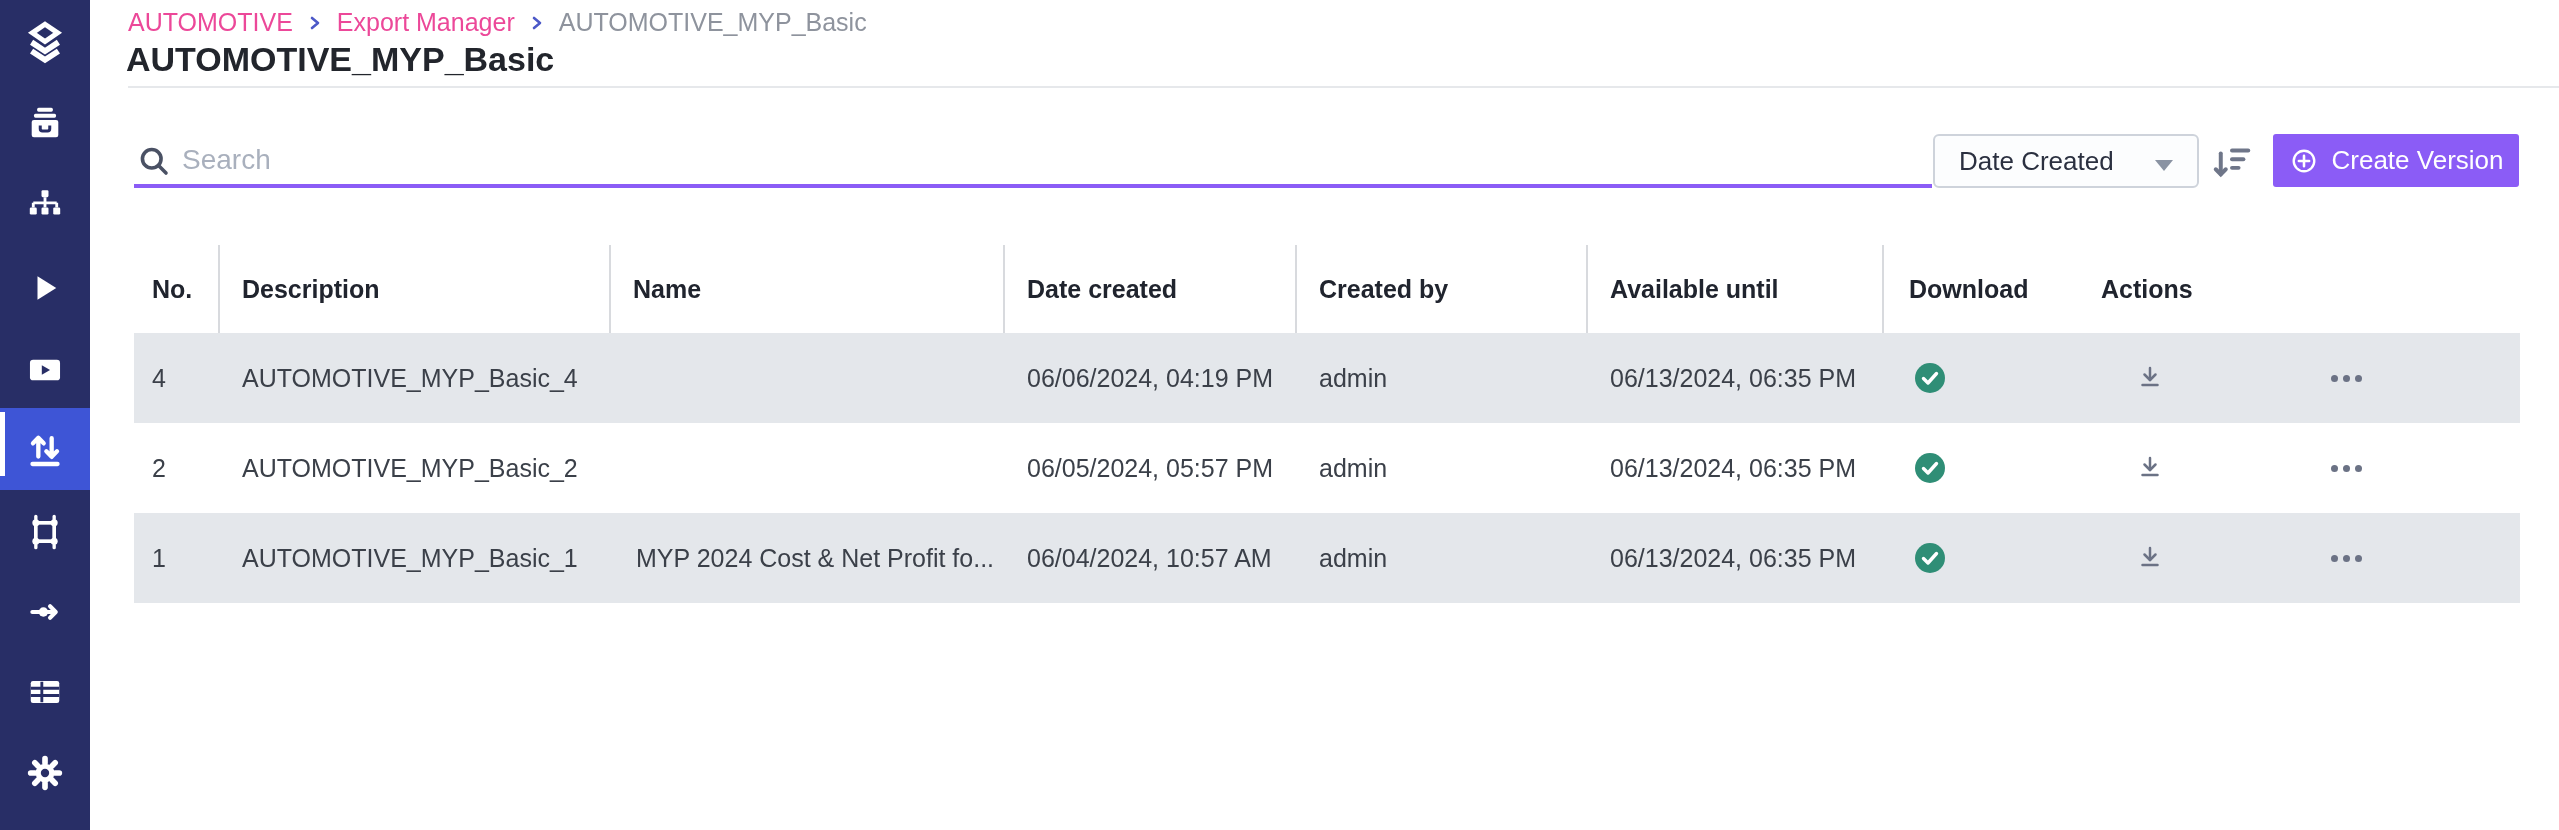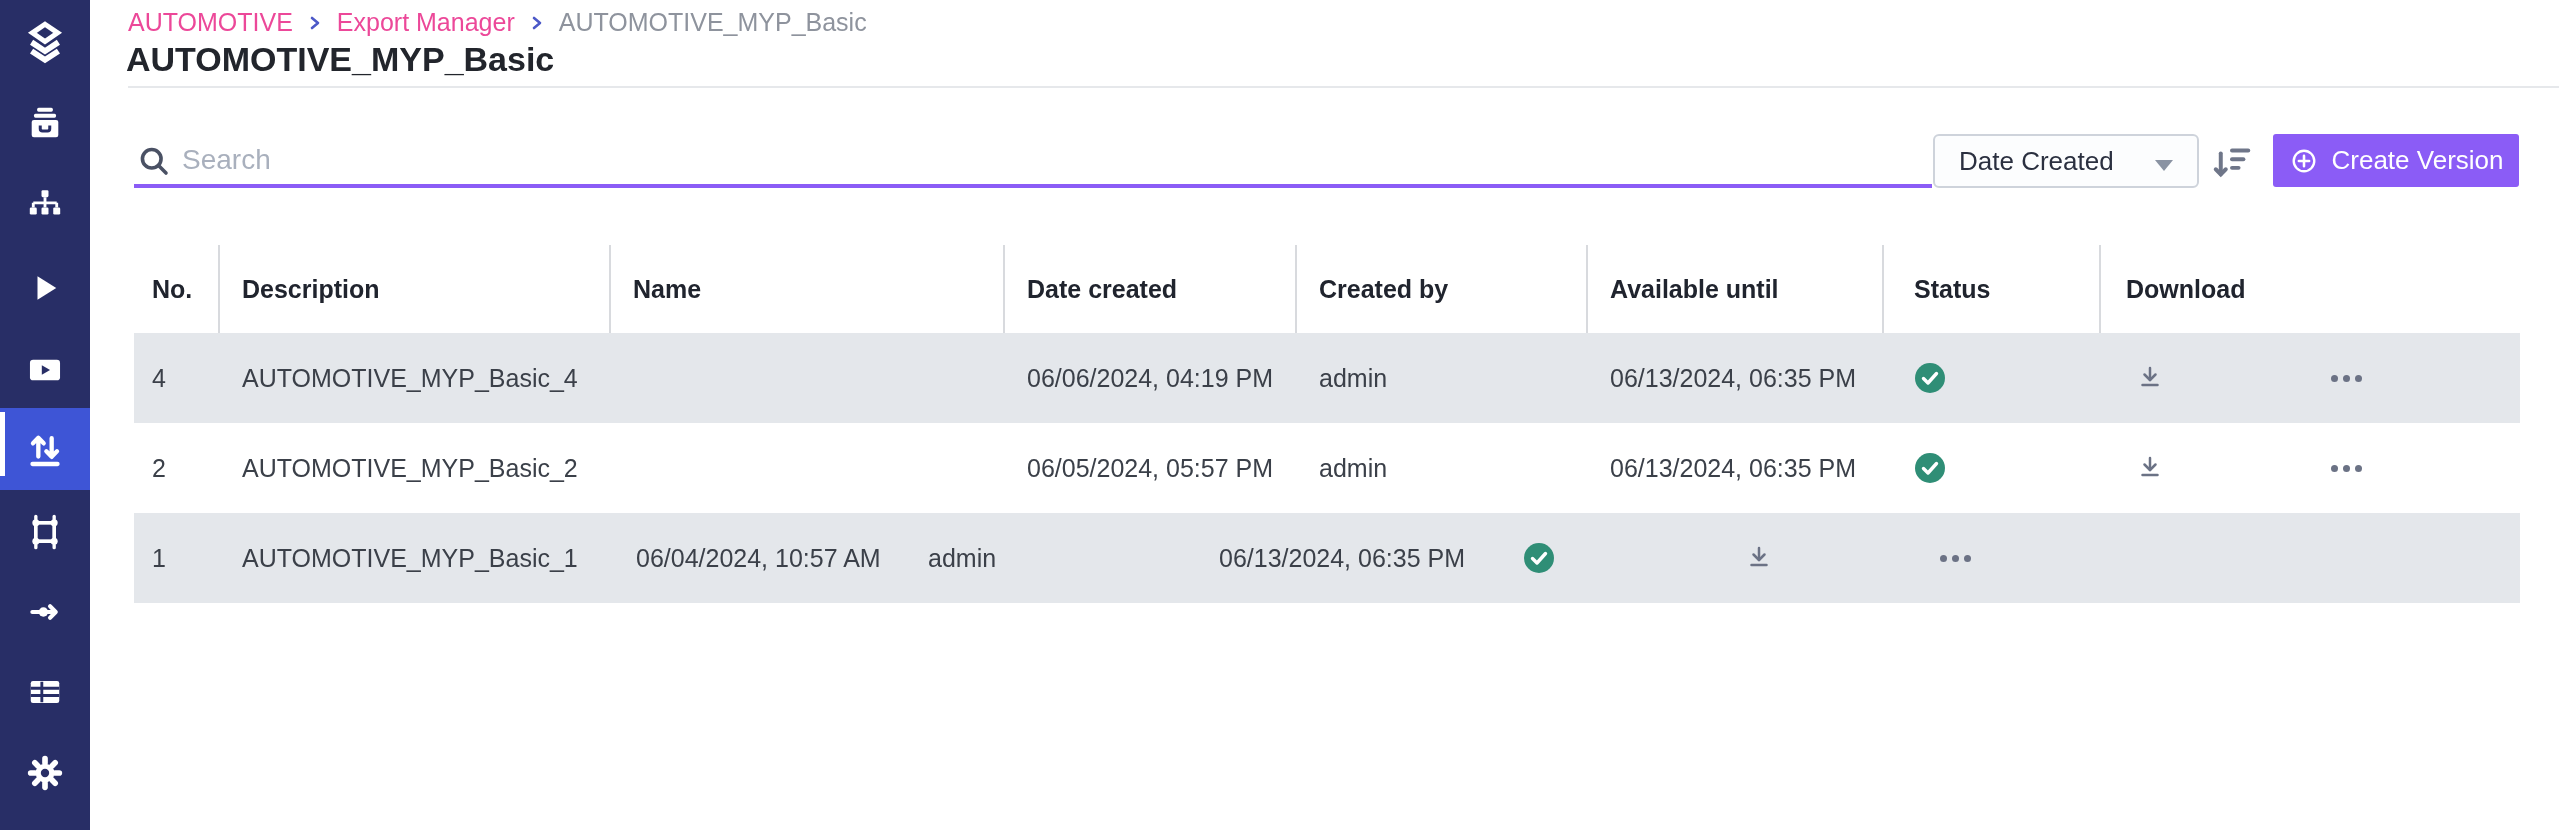--- a/index.html
+++ b/index.html
@@ -218,22 +218,22 @@
 
 <div class="table">
 
   <div class="trow thead">
     <div class="cell c0 bordered">No.</div>
     <div class="cell c2 bordered">Description</div>
     <div class="cell c1 bordered">Name</div>
     <div class="cell c3 bordered">Date created</div>
     <div class="cell c4 bordered">Created by</div>
     <div class="cell c5 bordered">Available until</div>
-    <div class="cell c6 bordered">Status</div>
     <div class="cell c7">Download</div>
+    <div class="cell c8">Actions</div>
   </div>
 
   <div class="trow tbody-row striped">
     <div class="cell c0">4</div>
     <div class="cell c1">AUTOMOTIVE_MYP_Basic_4</div>
     <div class="cell c2"></div>
     <div class="cell c3">06/06/2024, 04:19 PM</div>
     <div class="cell c4">admin</div>
     <div class="cell c5">06/13/2024, 06:35 PM</div>
     <div class="cell c6">
@@ -287,20 +287,21 @@
           <i></i>
           <i></i>
           <i></i>
         </span>
     </div>
   </div>
 
   <div class="trow tbody-row striped">
     <div class="cell c0">1</div>
     <div class="cell c1">AUTOMOTIVE_MYP_Basic_1</div>
+    <div class="cell c2">MYP 2024 Cost &amp; Net Profit fo...</div>
     <div class="cell c3">06/04/2024, 10:57 AM</div>
     <div class="cell c4">admin</div>
     <div class="cell c5">06/13/2024, 06:35 PM</div>
     <div class="cell c6">
       <svg width="32" height="32" viewBox="0 0 32 32">
         <circle cx="16" cy="16" r="15" fill="#2f8e76"></circle>
         <polyline points="9.5,16.5 14,21 22.5,11.5" fill="none" stroke="#fff" stroke-width="3.4" stroke-linecap="round" stroke-linejoin="round"></polyline>
       </svg>
     </div>
     <div class="cell c7">

